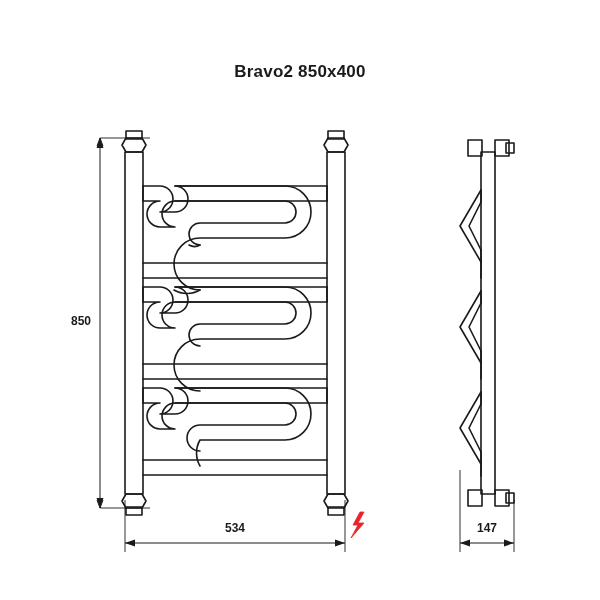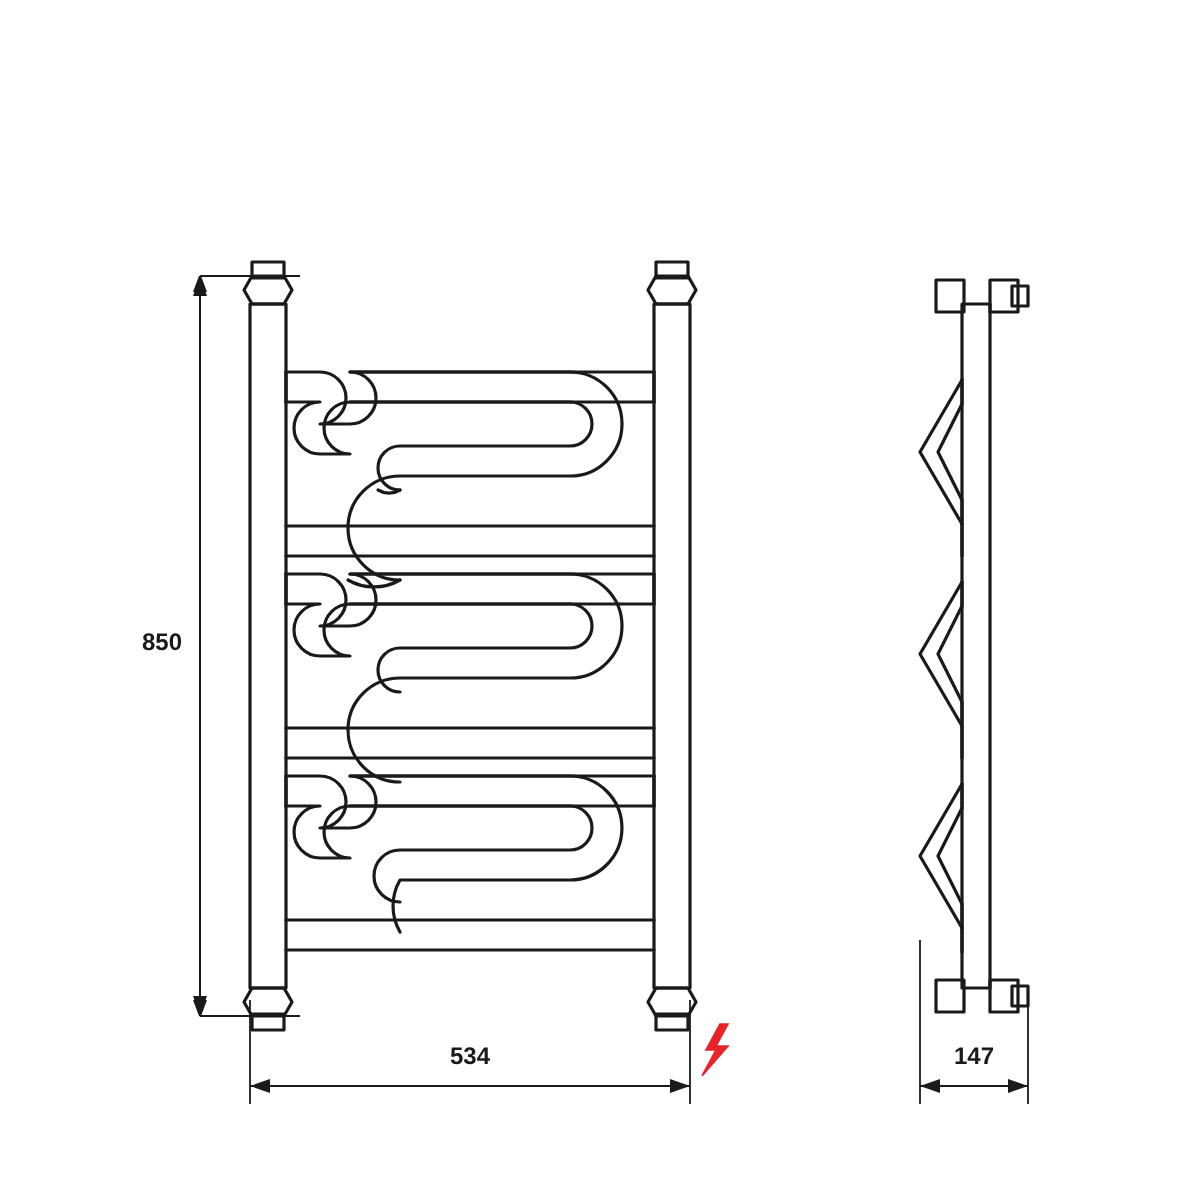--- a/index.html
+++ b/index.html
@@ -40,20 +40,21 @@
     font-size: 12px;
     font-weight: bold;
     fill: #1a1a1a;
   }
 </style>
 </head>
 <body>
 
 <div id="page">
 
+  <div id="title">Bravo2 850x400</div>
 
   <svg id="drawing" width="600" height="600" viewBox="0 0 600 600">
 
     <g fill="none" stroke="#1a1a1a" stroke-width="1.6" stroke-linejoin="round" stroke-linecap="round">
 
       <g>
         <rect x="125" y="152" width="18" height="342"></rect>
       </g>
 
       <g>

